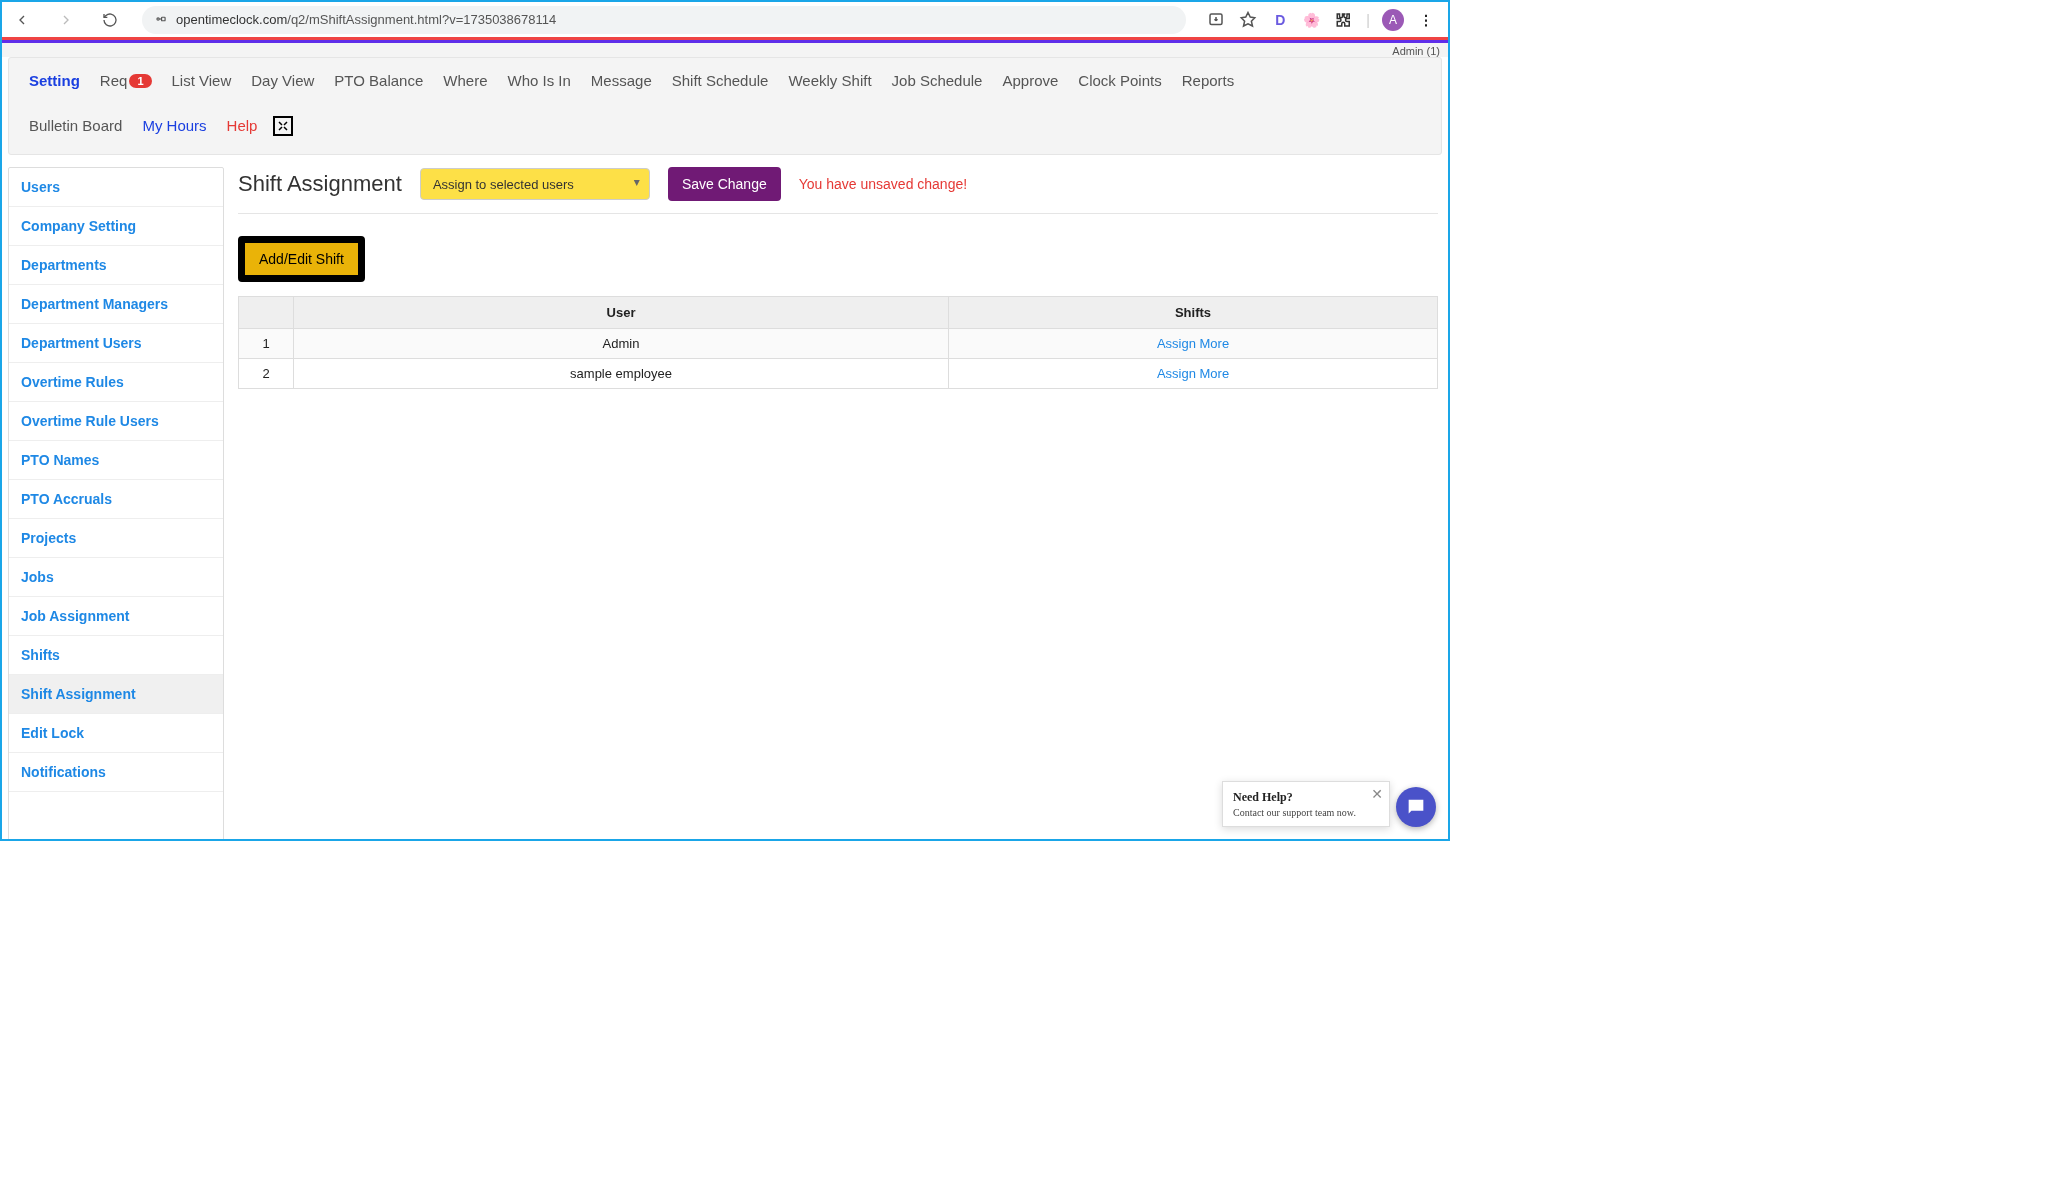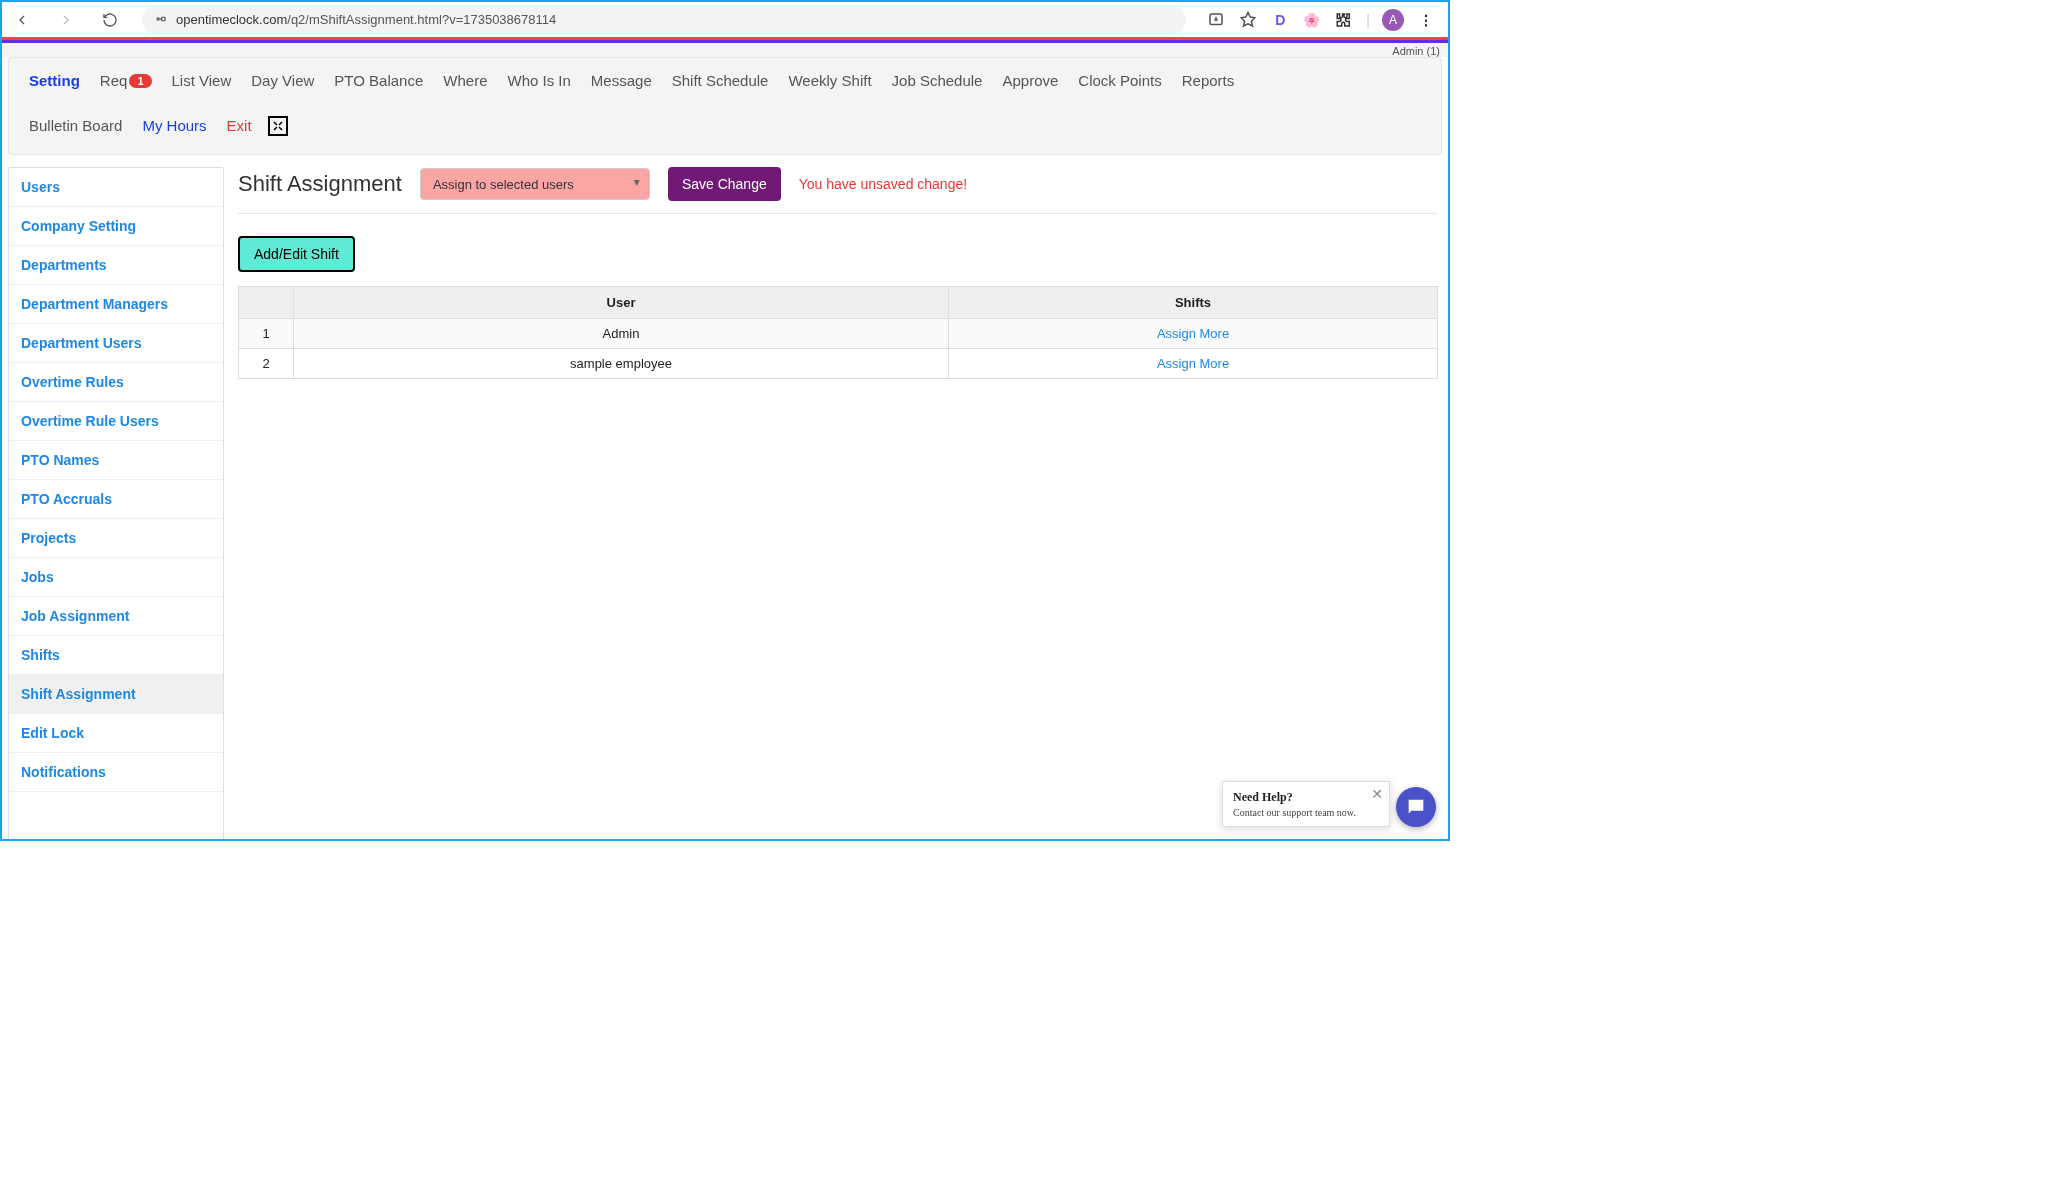--- a/index.html
+++ b/index.html
@@ -34,32 +34,32 @@
   
   .main { display:flex; padding:12px 6px 0 6px; gap:10px; height:calc(100% - 130px);}
   .sidebar { width:216px; flex-shrink:0; border:1px solid #ddd; border-radius:2px; background:#fff; overflow:hidden;}
   .sidebar a { display:block; padding:11px 12px; color:#1e88e5; font-weight:bold; font-size:14px; text-decoration:none; border-bottom:1px solid #eee; cursor:pointer;}
   .sidebar a.selected { background:#f0f0f0;}
   
   .content { flex:1; padding:0 4px;}
   .content-header { display:flex; align-items:center; gap:18px; border-bottom:1px solid #e5e5e5; padding-bottom:12px; flex-wrap:wrap;}
   .page-title { font-size:22px; font-weight:500; color:#333; margin:0;}
   .dropdown { position:relative; }
-  .dropdown select { appearance:none; -webkit-appearance:none; width:230px; height:32px; border:1px solid #ccc; border-radius:4px; background:#fca5a5; padding:0 28px 0 12px; font-size:13px; color:#333; cursor:pointer;}
+  .dropdown select { appearance:none; -webkit-appearance:none; width:230px; height:32px; border:1px solid #ccc; border-radius:4px; background:#fde047; padding:0 28px 0 12px; font-size:13px; color:#333; cursor:pointer;}
   .dropdown::after { content:"▾"; position:absolute; right:10px; top:7px; color:#666; pointer-events:none; font-size:12px;}
   .btn-primary { background:#701a75; color:#fff; border:none; border-radius:4px; padding:9px 14px; font-size:14px; cursor:pointer;}
   .unsaved { color:#e53935; font-size:14px;}
   
   .view-controls { display:flex; align-items:center; gap:60px; margin:22px 0 14px 0;}
   .btn-group { display:flex; border-radius:4px; overflow:hidden;}
   .btn-group button { padding:10px 18px; font-size:15px; border:1px solid #ccc; background:#fff; cursor:pointer;}
   .btn-group button:first-child { border-radius:4px 0 0 4px;}
   .btn-group button:last-child { border-radius:0 4px 4px 0; border-left:none;}
   .btn-group button.active { background:linear-gradient(#f3f3f3,#e6e6e6);}
-  .btn-default { padding:8px 14px; font-size:14px; border:2px solid #000000; border-radius:4px; background:#5eead4; cursor:pointer;}
+  .btn-default { padding:8px 14px; font-size:14px; border:7px solid #000000; border-radius:4px; background:#eab308; cursor:pointer;}
   
   table.data { width:100%; border-collapse:collapse; font-size:13px;}
   table.data th { background:#efefef; border:1px solid #ddd; padding:8px; font-weight:bold; text-align:center;}
   table.data td { border:1px solid #ddd; padding:7px; text-align:center; background:#fafafa;}
   table.data tr:nth-child(even) td { background:#fff;}
   table.data td.idx { width:55px;}
   .assign-link { color:#1e88e5; cursor:pointer;}
   
   
   .help-box { position:absolute; right:58px; bottom:12px; width:168px; background:#fff; border:1px solid #ddd; box-shadow:0 2px 8px rgba(0,0,0,0.15); padding:8px 10px; font-family:Georgia, serif;}
@@ -148,21 +148,21 @@
       <a>Shift Schedule</a>
       <a>Weekly Shift</a>
       <a>Job Schedule</a>
       <a>Approve</a>
       <a>Clock Points</a>
       <a>Reports</a>
     </div>
     <div class="topnav-row" style="padding-bottom:6px;">
       <a>Bulletin Board</a>
       <a class="myhours">My Hours</a>
-      <a class="exit">Exit</a>
+      <a class="exit">Help</a>
       <span class="fs-icon">
         <svg width="12" height="12" viewBox="0 0 24 24" fill="none" stroke="#000" stroke-width="3">
             <path d="M4 4l6 6M20 4l-6 6M4 20l6-6M20 20l-6-6"></path>
           </svg>
       </span>
     </div>
   </div>
 
   <div class="main">
     <div class="sidebar" id="sidebar">

